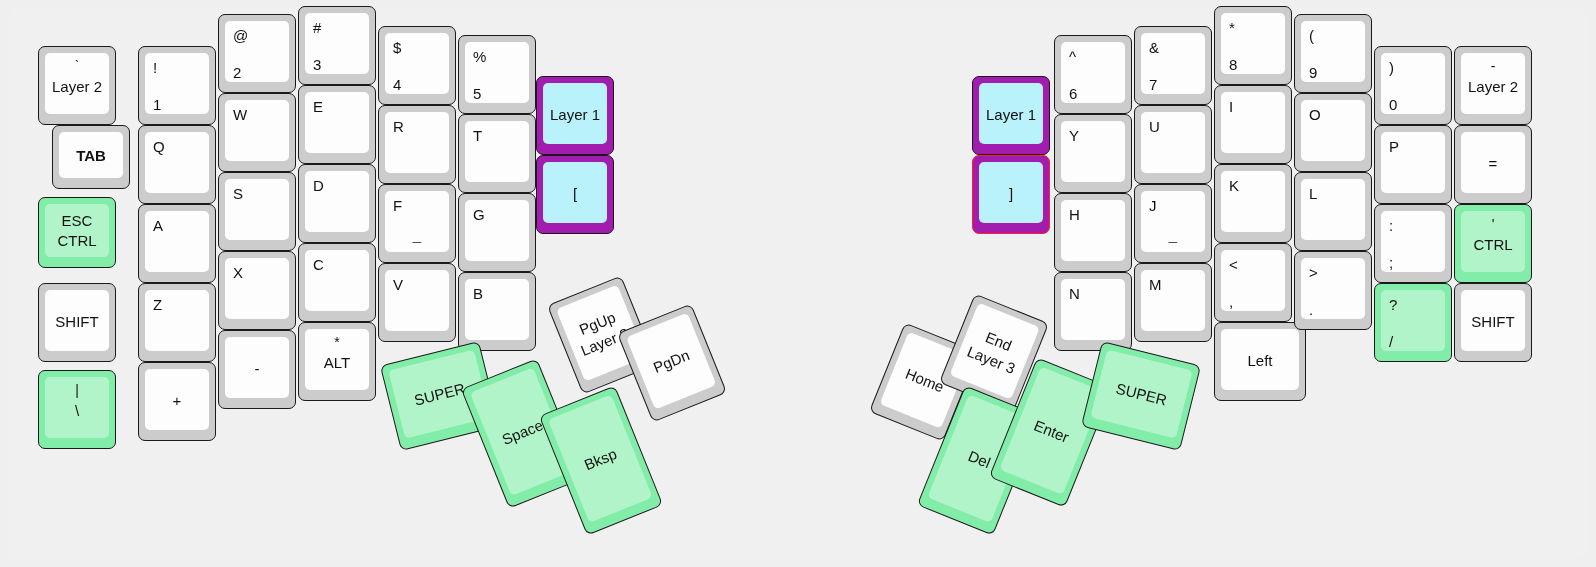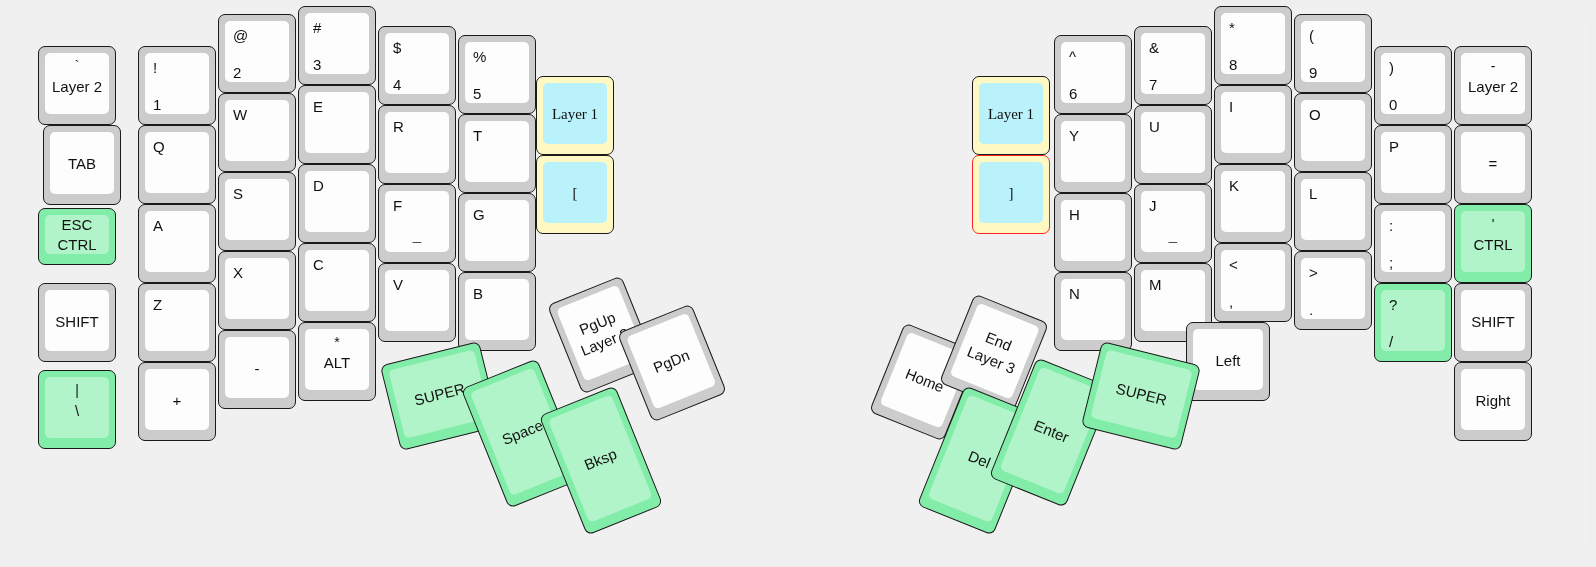--- a/index.html
+++ b/index.html
@@ -26,21 +26,21 @@
     width:100%;height:100%;
     box-sizing:border-box;
     background:#fdfdfd;
     border-radius:5px;
     position:relative;
     display:block;
   }
   
   .key.green{background:#82eda9;}
   .key.green>.cap{background:#b2f4c9;}
-  .key.blue{background:#fef9c3;font-family:Liberation Serif, serif;}
+  .key.blue{background:#a21caf;}
   .key.blue>.cap{background:#b9f2fb;}
   .key.sel{border-color:#ff2222;}
 
   
   .lg{
     position:absolute;left:0;right:0;
     text-align:left;
     color:#111;
     font-size:15px;
     line-height:1;
@@ -58,26 +58,26 @@
 <body>
 
 <div id="plate"></div>
 <div id="board">
     <div class="key" style="left: 38px; top: 46px; width: 78px; height: 79px;">
       <div class="cap">
         <span class="lg tinytop">`</span>
         <span class="lg undertop">Layer 2</span>
       </div>
     </div>
-    <div class="key" style="left: 43px; top: 125px; width: 78px; height: 80px;">
+    <div class="key" style="left: 52px; top: 125px; width: 78px; height: 64px; font-weight: bold;">
       <div class="cap">
         <span class="lg cmid">TAB</span>
       </div>
     </div>
-    <div class="key green" style="left: 38px; top: 208px; width: 78px; height: 57px;">
+    <div class="key green" style="left: 38px; top: 197px; width: 78px; height: 71px;">
       <div class="cap">
         <span class="lg two">ESC
 CTRL</span>
       </div>
     </div>
     <div class="key" style="left: 38px; top: 283px; width: 78px; height: 79px;">
       <div class="cap">
         <span class="lg cmid">SHIFT</span>
       </div>
     </div>
@@ -313,21 +313,21 @@
       <div class="cap">
         <span class="lg tl">K</span>
       </div>
     </div>
     <div class="key" style="left: 1214px; top: 243px; width: 78px; height: 79px;">
       <div class="cap">
         <span class="lg tl">&lt;</span>
         <span class="lg bl">,</span>
       </div>
     </div>
-    <div class="key" style="left: 1186px; top: 322px; width: 84px; height: 79px;">
+    <div class="key" style="left: 1214px; top: 322px; width: 92px; height: 79px;">
       <div class="cap">
         <span class="lg cmid">Left</span>
       </div>
     </div>
     <div class="key" style="left: 1294px; top: 14px; width: 78px; height: 79px;">
       <div class="cap">
         <span class="lg tl">(</span>
         <span class="lg bl">9</span>
       </div>
     </div>
@@ -383,25 +383,20 @@
     </div>
     <div class="key green" style="left: 1454px; top: 204px; width: 78px; height: 79px;">
       <div class="cap">
         <span class="lg tinytop">'</span>
         <span class="lg undertop">CTRL</span>
       </div>
     </div>
     <div class="key" style="left: 1454px; top: 283px; width: 78px; height: 79px;">
       <div class="cap">
         <span class="lg cmid">SHIFT</span>
-      </div>
-    </div>
-    <div class="key" style="left: 1454px; top: 362px; width: 78px; height: 79px;">
-      <div class="cap">
-        <span class="lg cmid">Right</span>
       </div>
     </div>
     <div class="key" style="left: 884px; top: 334px; width: 80px; height: 96px; transform: rotate(22deg);">
       <div class="cap">
         <span class="lg cmid">Home</span>
       </div>
     </div>
     <div class="key" style="left: 954px; top: 305px; width: 80px; height: 96px; transform: rotate(22deg);">
       <div class="cap">
         <span class="lg two">End

